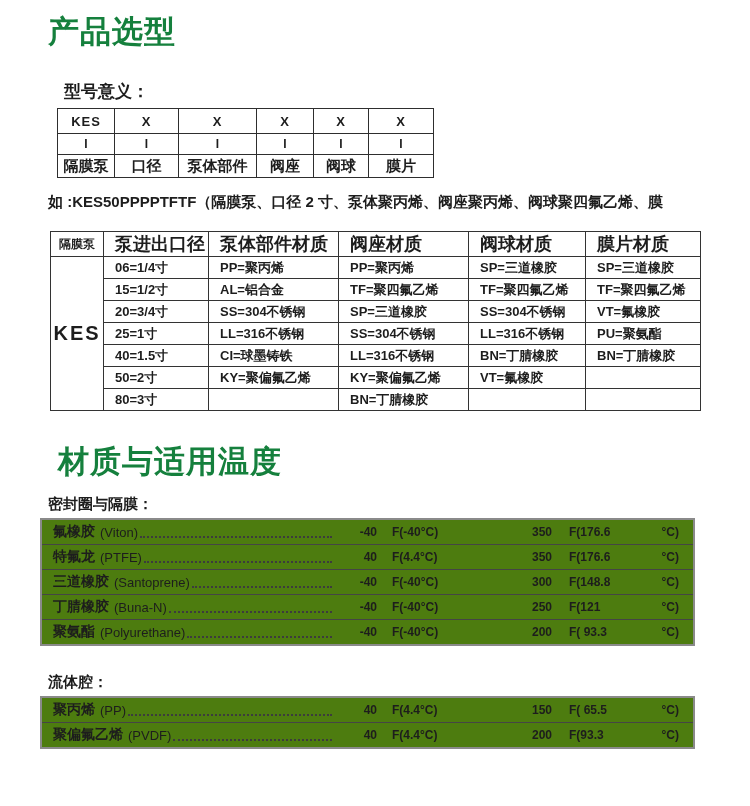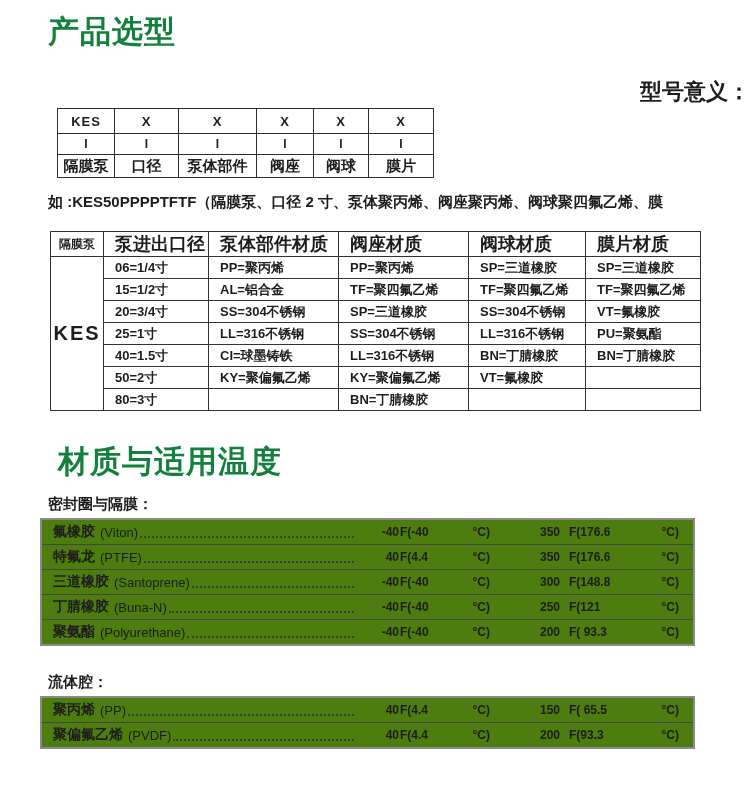--- a/index.html
+++ b/index.html
@@ -5,21 +5,21 @@
   html,body { margin:0; padding:0; }
   body {
     width:750px; height:806px; background:#ffffff; overflow:hidden; position:relative;
     font-family:"Liberation Sans","DejaVu Sans",sans-serif; color:#1d1d1d;
     -webkit-font-smoothing:antialiased;
   }
   .sec-title { color:#15803d; font-weight:700; letter-spacing:1px; }
   .sec1 { margin:12px 0 0 48px; font-size:31px; line-height:40px; }
   .sec2 { margin:32px 0 0 58px; font-size:31px; line-height:38px; }
 
-  .model-label { margin:29px 0 0 64px; font-size:22px; font-weight:700; line-height:22px;text-align:right; }
+  .model-label { margin:29px 0 0 64px; font-size:17px; font-weight:700; line-height:22px; }
 
   table { border-collapse:collapse; table-layout:fixed; }
   .model-table { margin:5px 0 0 57px; width:376px; }
   .model-table td { border:1.5px solid #2e2e2e; text-align:center; vertical-align:middle;
     font-size:13px; font-weight:600; padding:0; overflow:hidden; white-space:nowrap; }
   .model-table tr.r1 td { height:24px; letter-spacing:1px; }
   .model-table tr.r2 td { height:20px; font-size:12px; }
   .model-table tr.r3 td { height:22px; font-size:15px; font-weight:700; letter-spacing:0; }
 
   .example { margin:13px 0 0 48px; width:650px; font-size:15px; font-weight:600; line-height:21px; }
@@ -39,23 +39,23 @@
   .temp-table { margin:4px 0 0 40px; width:655px; box-sizing:border-box;
     border:2px solid #8a8a8a; background:#4d7c0f; }
   .temp-row { display:flex; align-items:center; height:24px; padding:0 14px 0 11px;
     border-bottom:1.5px solid #454545; }
   .temp-row:last-child { border-bottom:none; }
   .t-name { font-size:14px; font-weight:700; white-space:nowrap; }
   .t-en { font-size:13px; font-weight:500; margin-left:5px; white-space:nowrap; }
   .dots { flex:1; border-bottom:2px dotted #3c3c3c; align-self:flex-end; margin:0 1px 6px 2px; min-width:10px; }
   .t-num { font-size:12px; font-weight:600; white-space:nowrap; }
   .t-f1 { width:44px; text-align:right; }
-  .t-c1 { width:90px; margin-left:1px; display:flex; justify-content:space-between; }
+  .t-c1 { width:90px; margin-left:15px; display:flex; }
   .t-f2 { width:42px; margin-left:28px; text-align:right; }
-  .t-c2 { width:110px; margin-left:9px; display:flex; justify-content:space-between;gap:12px; }
+  .t-c2 { width:110px; margin-left:17px; display:flex; justify-content:space-between;gap:12px; }
 </style>
 </head>
 <body>
 
 <div class="sec-title sec1">产品选型</div>
 
 <div class="model-label">型号意义：</div>
 
 <table class="model-table">
   <colgroup>

